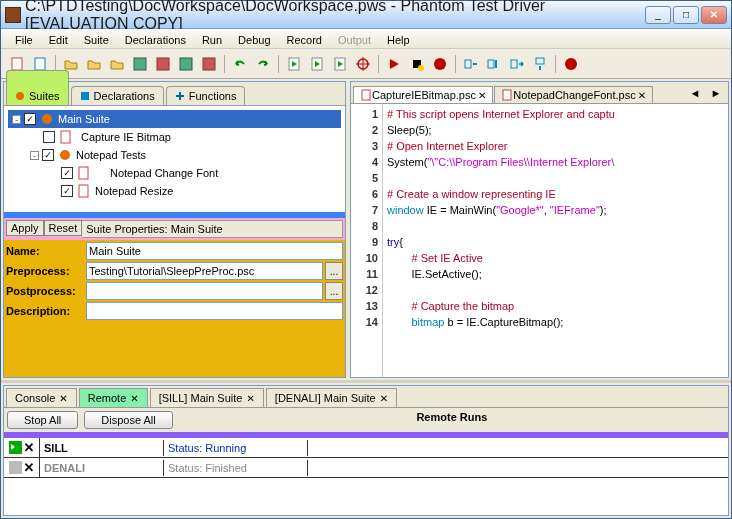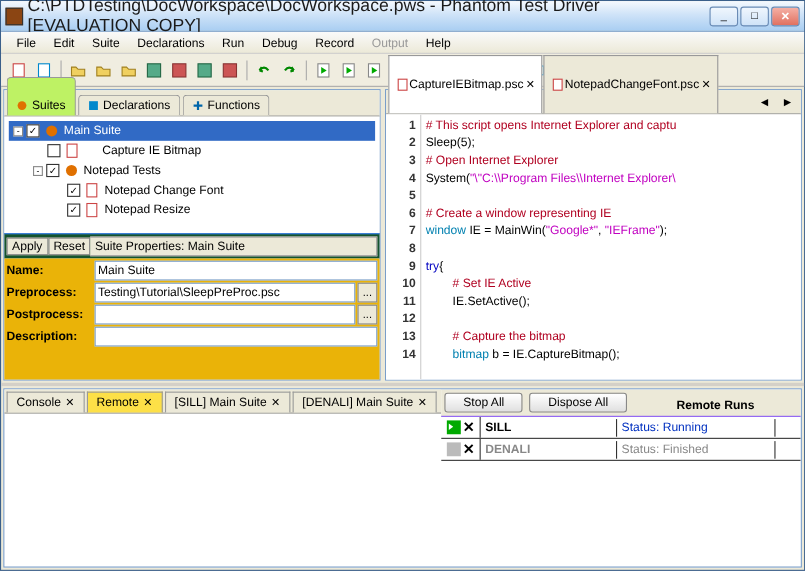--- a/index.html
+++ b/index.html
@@ -23,46 +23,46 @@
 .tabs{height:24px;background:#ece9d8;display:flex;align-items:flex-end;padding:2px 2px 0 2px;border-bottom:1px solid #999}
 .tab{padding:3px 8px;background:#ece9d8;border:1px solid #999;border-bottom:none;border-radius:4px 4px 0 0;margin-right:2px;cursor:pointer;display:flex;align-items:center;gap:4px;font-size:11px}
 .tab.active{background:#bef264;padding-top:19px}
 .tab .ticon{width:10px;height:10px}
 .tree{flex:0 0 106px;overflow:auto;padding:4px;background:#fff}
 .treerow{display:flex;align-items:center;height:18px;padding-left:4px;cursor:pointer}
 .treerow.sel{background:#316ac5;color:#fff}
 .treerow .indent{display:inline-block}
 .treerow .exp{width:9px;height:9px;border:1px solid #888;display:inline-flex;align-items:center;justify-content:center;font-size:8px;margin-right:3px;background:#fff;color:#000}
 .treerow .chk{width:12px;height:12px;border:1px solid #333;margin-right:4px;background:#fff;color:#000;display:inline-flex;align-items:center;justify-content:center;font-size:9px}
-.propbar{display:flex;align-items:center;background:#14532d;border-top:1px solid #3b82f6;padding:2px}
+.propbar{display:flex;align-items:flex-start;background:#f9a8d4;border-top:6px solid #3b82f6;padding:2px}
 .propbar button{font-size:11px;padding:1px 4px;border:1px solid #888;background:#ece9d8;cursor:pointer}
 .proplabel{padding:2px 4px;border:1px solid #999;background:#ece9d8}
 .props{flex:1;background:#eab308;padding:2px}
 .proprow{display:flex;align-items:center;margin-bottom:2px}
 .proprow label{width:80px;font-weight:bold}
 .proprow input{flex:1;border:1px solid #7a9ec9;padding:2px;background:#fff;font-size:11px}
 .proprow input:disabled{background:#ece9d8}
 .proprow .dotbtn{width:18px;height:18px;border:1px solid #888;background:#ece9d8;margin-left:2px;cursor:pointer;font-size:10px}
 .edtabs{height:22px;display:flex;align-items:flex-end;padding:1px 2px 0;background:#ece9d8;border-bottom:1px solid #999}
-.edtab{padding:20px 6px;background:#ece9d8;border:1px solid #999;border-bottom:none;margin-right:1px;cursor:pointer;display:flex;align-items:center;gap:0;font-size:11px}
+.edtab{padding:2px 6px;background:#ece9d8;border:1px solid #999;border-bottom:none;margin-right:1px;cursor:pointer;display:flex;align-items:center;gap:0;font-size:11px}
 .edtab.active{background:#fff}
 .edtab .x{font-size:10px;cursor:pointer;margin-left:2px}
 .editor{flex:1;display:flex;overflow:hidden;background:#fff;font-family:'Courier New',monospace;font-size:12px}
 .gutter{width:32px;background:#fff;border-right:1px solid #ccc;text-align:right;padding:2px 4px;color:#333}
 .gutter div{height:16px;line-height:16px;font-weight:bold}
 .code{flex:1;padding:2px 4px;white-space:pre;overflow:hidden}
 .code div{height:16px;line-height:16px}
 .c-key{color:#0000c0}.c-com{color:#b00020}.c-str{color:#c000c0}.c-type{color:#0080b0}
-.bottom{height:163px;display:flex;flex-direction:row;border:1px solid #7a9ec9;margin:2px;background:#fff}
+.bottom{height:131px;display:flex;flex-direction:column;border:1px solid #7a9ec9;margin:2px;background:#fff}
 .btabs{height:22px;display:flex;align-items:flex-end;padding:1px 2px 0;background:#ece9d8;border-bottom:1px solid #999}
 .btab{padding:3px 8px;background:#ece9d8;border:1px solid #999;border-bottom:none;margin-right:2px;cursor:pointer;display:flex;align-items:center;gap:4px}
-.btab.active{background:#fde047}
+.btab.active{background:#86efac}
 .btab .x{font-size:10px}
 .bcontent{flex:1;display:flex;flex-direction:column;overflow:hidden}
-.bhdr{display:flex;align-items:flex-end;padding:3px;background:#ece9d8;border-bottom:1px solid #8b5cf6}
+.bhdr{display:flex;align-items:flex-start;padding:3px;background:#ece9d8;border-bottom:6px solid #8b5cf6}
 .bhdr button{padding:2px 16px;border:1px solid #888;background:linear-gradient(#fff,#e0e0e0);border-radius:3px;cursor:pointer;margin-right:6px;font-size:11px}
 .bhdr .title{flex:1;text-align:center;font-weight:bold}
 .btable{flex:1;overflow:auto}
 .brow{display:flex;border-bottom:1px solid #333;height:20px;align-items:center}
 .brun .bcell{border-right:1px solid #333}
 .bcell{padding:2px 4px;border-right:1px solid #ccc;overflow:hidden;white-space:nowrap}
 .bcell.c1{width:36px;display:flex;gap:2px;align-items:center;justify-content:center}
 .bcell.c2{width:124px;font-weight:bold}
 .bcell.c3{width:144px}
 .bcell.c4{flex:1}
@@ -270,39 +270,39 @@
               </svg>
               <span style="margin-left:4px">Main Suite</span>
             </div>
             <div class="treerow">
               <span class="indent" style="width:18px"></span>
               <span style="width:13px;display:inline-block"></span>
               <span class="chk"></span>
               <svg width="14" height="14">
                 <rect x="2" y="1" width="9" height="12" fill="#fff" stroke="#c44"></rect>
               </svg>
-              <span style="margin-left:20px">Capture IE Bitmap</span>
+              <span style="margin-left:8px">Capture IE Bitmap</span>
             </div>
             <div class="treerow">
               <span class="indent" style="width:18px"></span>
               <span class="exp">-</span>
               <span class="chk">✓</span>
               <svg width="14" height="14">
                 <circle cx="7" cy="7" r="5" fill="#e07000"></circle>
               </svg>
               <span style="margin-left:4px">Notepad Tests</span>
             </div>
             <div class="treerow">
               <span class="indent" style="width:36px"></span>
               <span style="width:13px;display:inline-block"></span>
               <span class="chk">✓</span>
               <svg width="14" height="14">
                 <rect x="2" y="1" width="9" height="12" fill="#fff" stroke="#c44"></rect>
               </svg>
-              <span style="margin-left:4px">Notepad Change Font</span>
+              <span style="margin-left:19px">Notepad Change Font</span>
             </div>
             <div class="treerow">
               <span class="indent" style="width:36px"></span>
               <span style="width:13px;display:inline-block"></span>
               <span class="chk">✓</span>
               <svg width="14" height="14">
                 <rect x="2" y="1" width="9" height="12" fill="#fff" stroke="#c44"></rect>
               </svg>
               <span style="margin-left:4px">Notepad Resize</span>
             </div>

